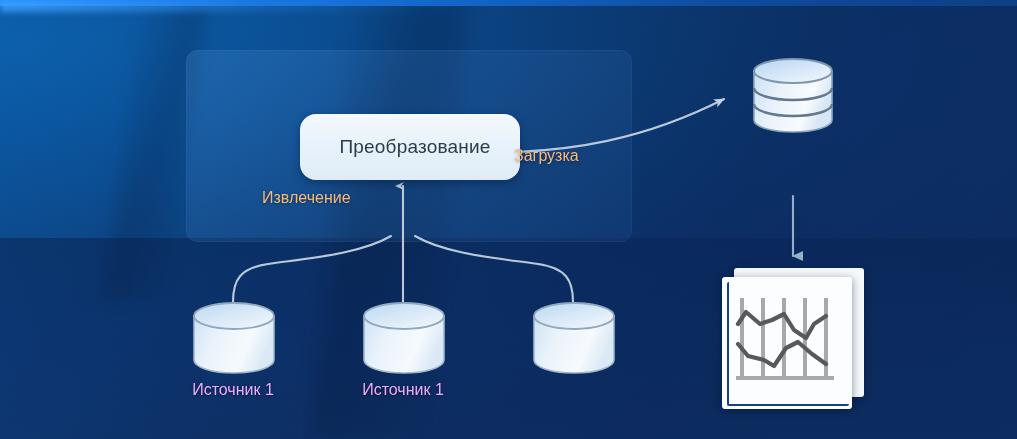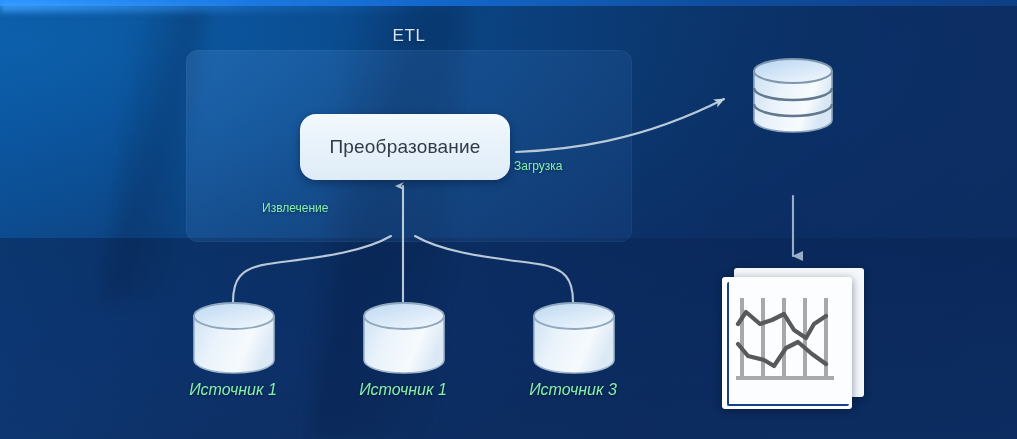--- a/index.html
+++ b/index.html
@@ -84,57 +84,56 @@
   .transform-box {
     position: absolute;
     left: 300px; top: 114px;
     width: 210px; height: 66px;
     border-radius: 16px;
     background: linear-gradient(180deg, #f3f9fd 0%, #e6f1fa 55%, #dfecf7 100%);
     box-shadow: 0 3px 9px rgba(3,18,45,0.40);
     display: flex;
     align-items: center;
     justify-content: center;
+    padding-left: 10px;
   }
   .transform-label {
     font-size: 19px;
     color: #2f3b46;
     letter-spacing: 0.2px;
   }
 
   
   .stage-label {
     position: absolute;
-    font-size: 12px;
-    color: #86efac;
+    font-size: 16px;
+    color: #fdba74;
     text-shadow: 0 1px 3px rgba(0,0,0,0.42);
     white-space: nowrap;
-    margin-top: 12px;
   }
   .lbl-extract { left: 262px; top: 189px; }
   .lbl-load    { left: 514px; top: 147px; }
 
   
   .cyl { position: absolute; }
   .cyl svg { display: block; overflow: visible; }
 
   .cyl-src1 { left: 191px; top: 302px; }
   .cyl-src2 { left: 361px; top: 302px; }
   .cyl-src3 { left: 531px; top: 302px; }
   .cyl-store { left: 750px; top: 58px; }
 
   .src-label {
     position: absolute;
     top: 381px;
     width: 170px;
     text-align: center;
     font-size: 16px;
-    color: #86efac;
+    color: #f0abfc;
     text-shadow: 0 1px 3px rgba(0,0,0,0.45);
-    font-style: italic;
   }
   .src-label.s1 { left: 148px; }
   .src-label.s2 { left: 318px; }
   .src-label.s3 { left: 488px; }
 
   .store-label {
     position: absolute;
     left: 693px; top: 148px;
     width: 200px;
     text-align: center;
@@ -195,21 +194,20 @@
 
   <div class="bg-base"></div>
   <div class="bg-tint"></div>
   <div class="bg-lower"></div>
   <div class="bg-streak"></div>
   <div class="bg-streak2"></div>
   <div class="top-strip"></div>
   <div class="top-strip-glow"></div>
 
   <div class="etl-panel"></div>
-  <div class="etl-title">ETL</div>
 
   <svg class="connectors" viewBox="0 0 1017 439" xmlns="http://www.w3.org/2000/svg">
     <defs>
       <marker id="arrowUp" markerWidth="10" markerHeight="10" refX="5" refY="8" orient="auto-start-reverse" markerUnits="userSpaceOnUse">
         <path d="M1 9 L5 0 L9 9 L5 6 Z" fill="#c3d2de"></path>
       </marker>
       <marker id="arrowHead" markerWidth="11" markerHeight="9" refX="10" refY="4.5" orient="auto" markerUnits="userSpaceOnUse">
         <path d="M0 0 L11 4.5 L0 9 L3 4.5 Z" fill="#c3d2de"></path>
       </marker>
       <marker id="arrowDown" markerWidth="12" markerHeight="12" refX="6" refY="10" orient="auto" markerUnits="userSpaceOnUse">
@@ -267,21 +265,20 @@
   </div>
   <div class="cyl cyl-src3">
     <svg width="86" height="78" viewBox="0 0 86 78" xmlns="http://www.w3.org/2000/svg">
       <path d="M3 14 L3 58 A40 13 0 0 0 83 58 L83 14 Z" fill="url(#srcBody)" stroke="#9fb6cb" stroke-width="1.6"></path>
       <ellipse cx="43" cy="14" rx="40" ry="13" fill="url(#srcTop)" stroke="#8fa8be" stroke-width="1.8"></ellipse>
     </svg>
   </div>
 
   <div class="src-label s1">Источник 1</div>
   <div class="src-label s2">Источник 1</div>
-  <div class="src-label s3">Источник 3</div>
 
   <div class="cyl cyl-store">
     <svg width="86" height="82" viewBox="0 0 86 82" xmlns="http://www.w3.org/2000/svg">
       <defs>
         <linearGradient id="whBody" x1="0" y1="0" x2="1" y2="0.3">
           <stop offset="0%" stop-color="#cbe0f3"></stop>
           <stop offset="38%" stop-color="#e9f2fb"></stop>
           <stop offset="78%" stop-color="#f7fbfd"></stop>
           <stop offset="100%" stop-color="#d6e6f5"></stop>
         </linearGradient>

